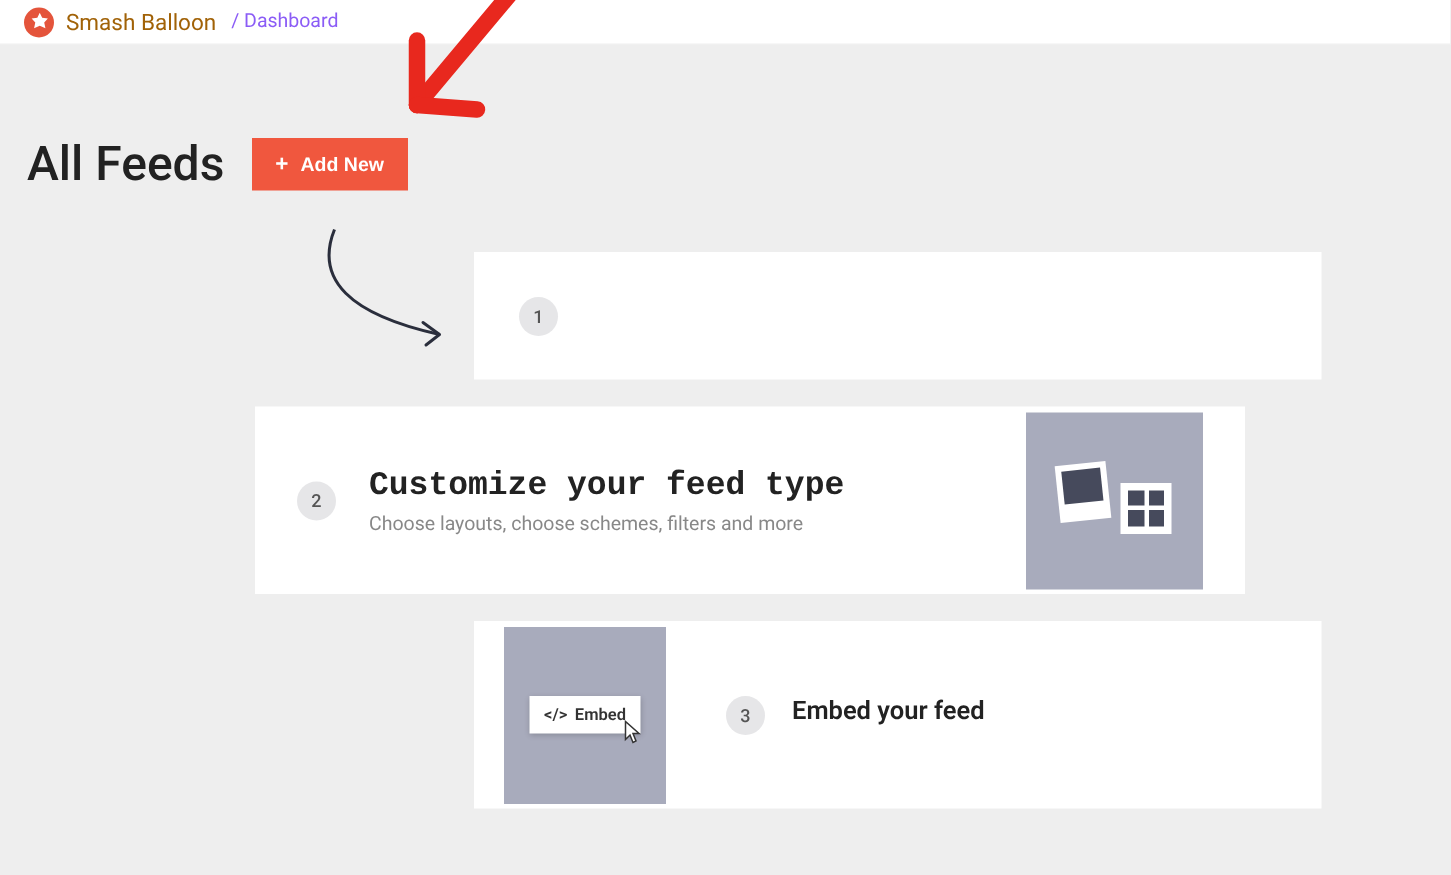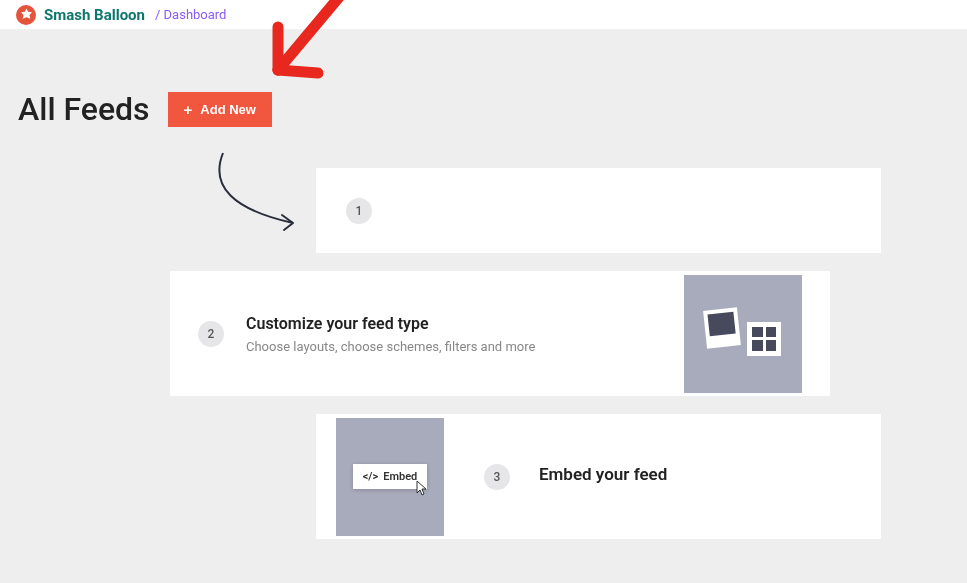--- a/index.html
+++ b/index.html
@@ -23,23 +23,23 @@
   height: 20px;
   background: #e4543b;
   border-radius: 50%;
   display: flex;
   align-items: center;
   justify-content: center;
   margin-right: 8px;
 }
 .logo-icon svg { display: block; }
 .brand {
-  font-weight: 700;
+  font-weight: 400;
   font-size: 15px;
-  color: #0f766e;
+  color: #a16207;
 }
 .breadcrumb {
   margin-left: 10px;
   font-size: 13px;
   color: #8b5cf6;
 }
 .main {
   padding: 60px 18px 0 18px;
   position: relative;
 }
@@ -132,21 +132,21 @@
 .step-title {
   font-size: 17px;
   font-weight: 600;
   color: #222;
   margin-bottom: 6px;
 }
 .step-desc {
   font-size: 13px;
   color: #888;
 }
-.card2 .step-title { font-size: 16px; }
+.card2 .step-title { font-size: 22px; font-family: Liberation Mono, monospace; }
 .card2-graphic {
   width: 118px;
   height: 118px;
   background: #a8abbc;
   margin-left: 20px;
   flex-shrink: 0;
   display: flex;
   align-items: center;
   justify-content: center;
   gap: 8px;
@@ -201,21 +201,21 @@
   display: flex;
   align-items: center;
   gap: 5px;
   box-shadow: 0 1px 4px rgba(0,0,0,0.2);
 }
 .embed-cursor {
   position: absolute;
   right: 14px;
   top: 62px;
 }
-.card3 .step-text { margin-left: 29px; }
+.card3 .step-text { margin-left: 18px; }
 </style>
 </head>
 <body>
 
 <div class="header">
   <div class="logo-icon">
     <svg width="13" height="13" viewBox="0 0 24 24">
       <polygon points="12,1 15,7 22,8 17.5,13 19,20 12,17 5,20 6.5,13 2,8 9,7" fill="#fff"></polygon>
     </svg>
   </div>

